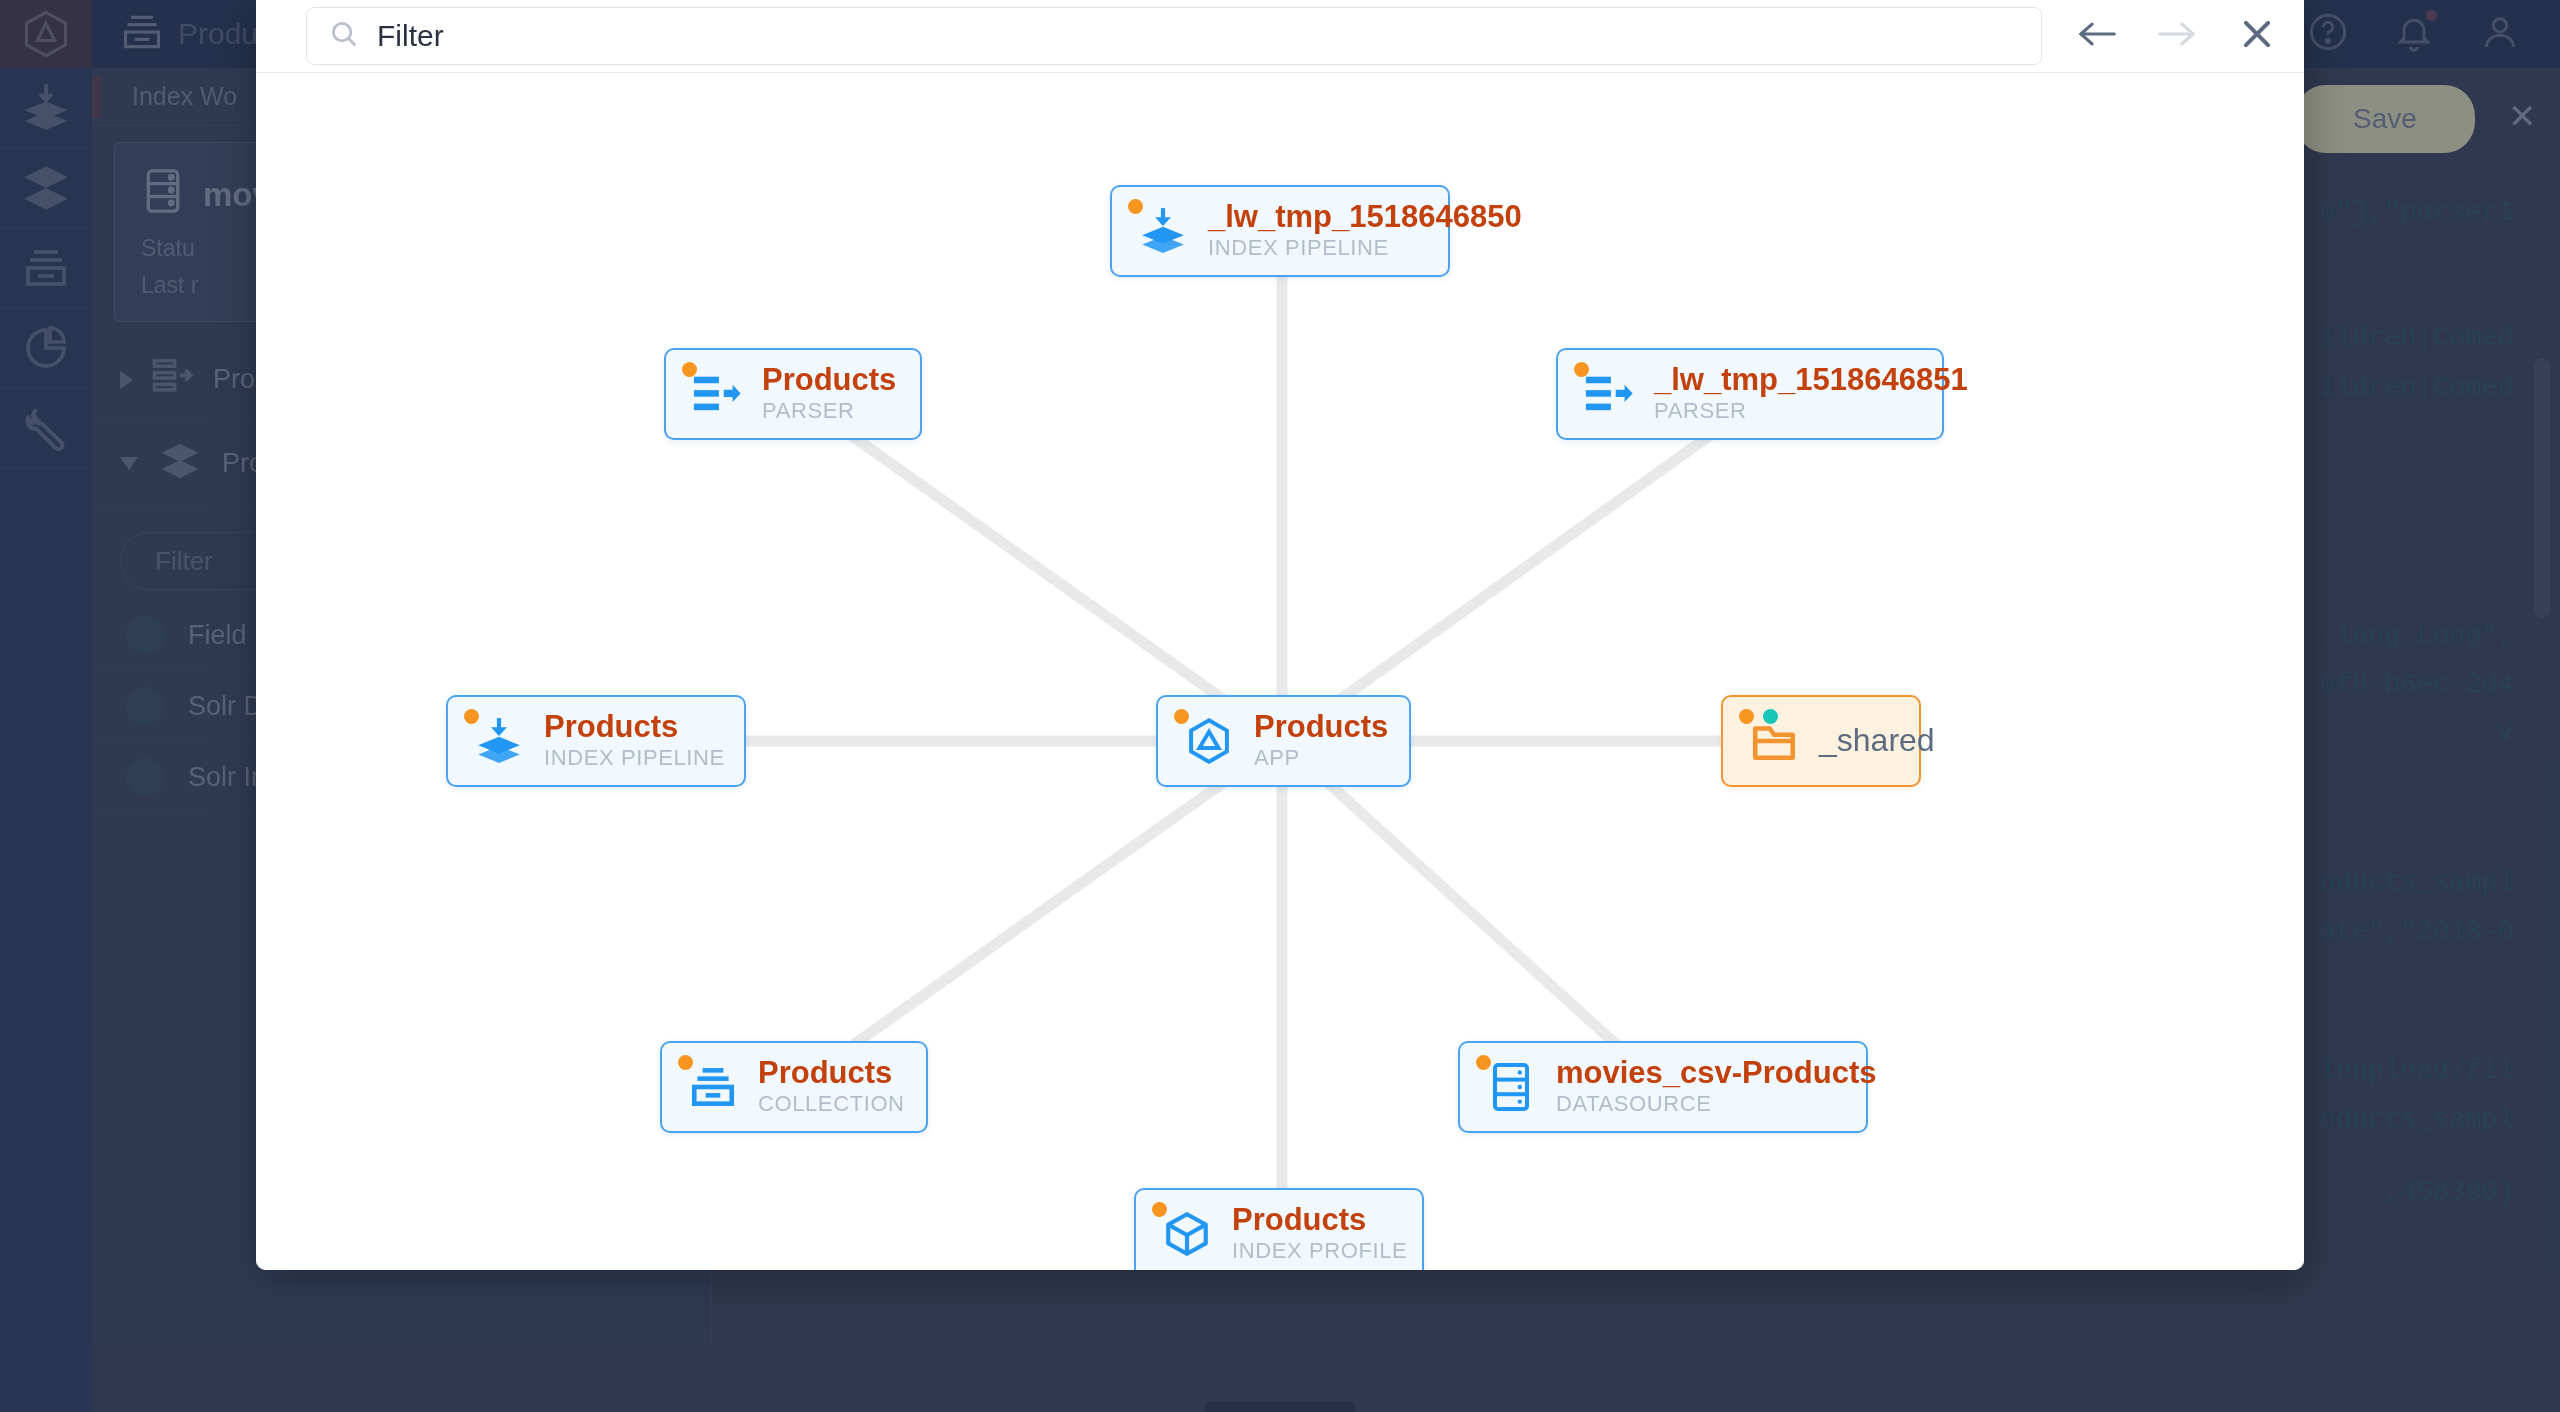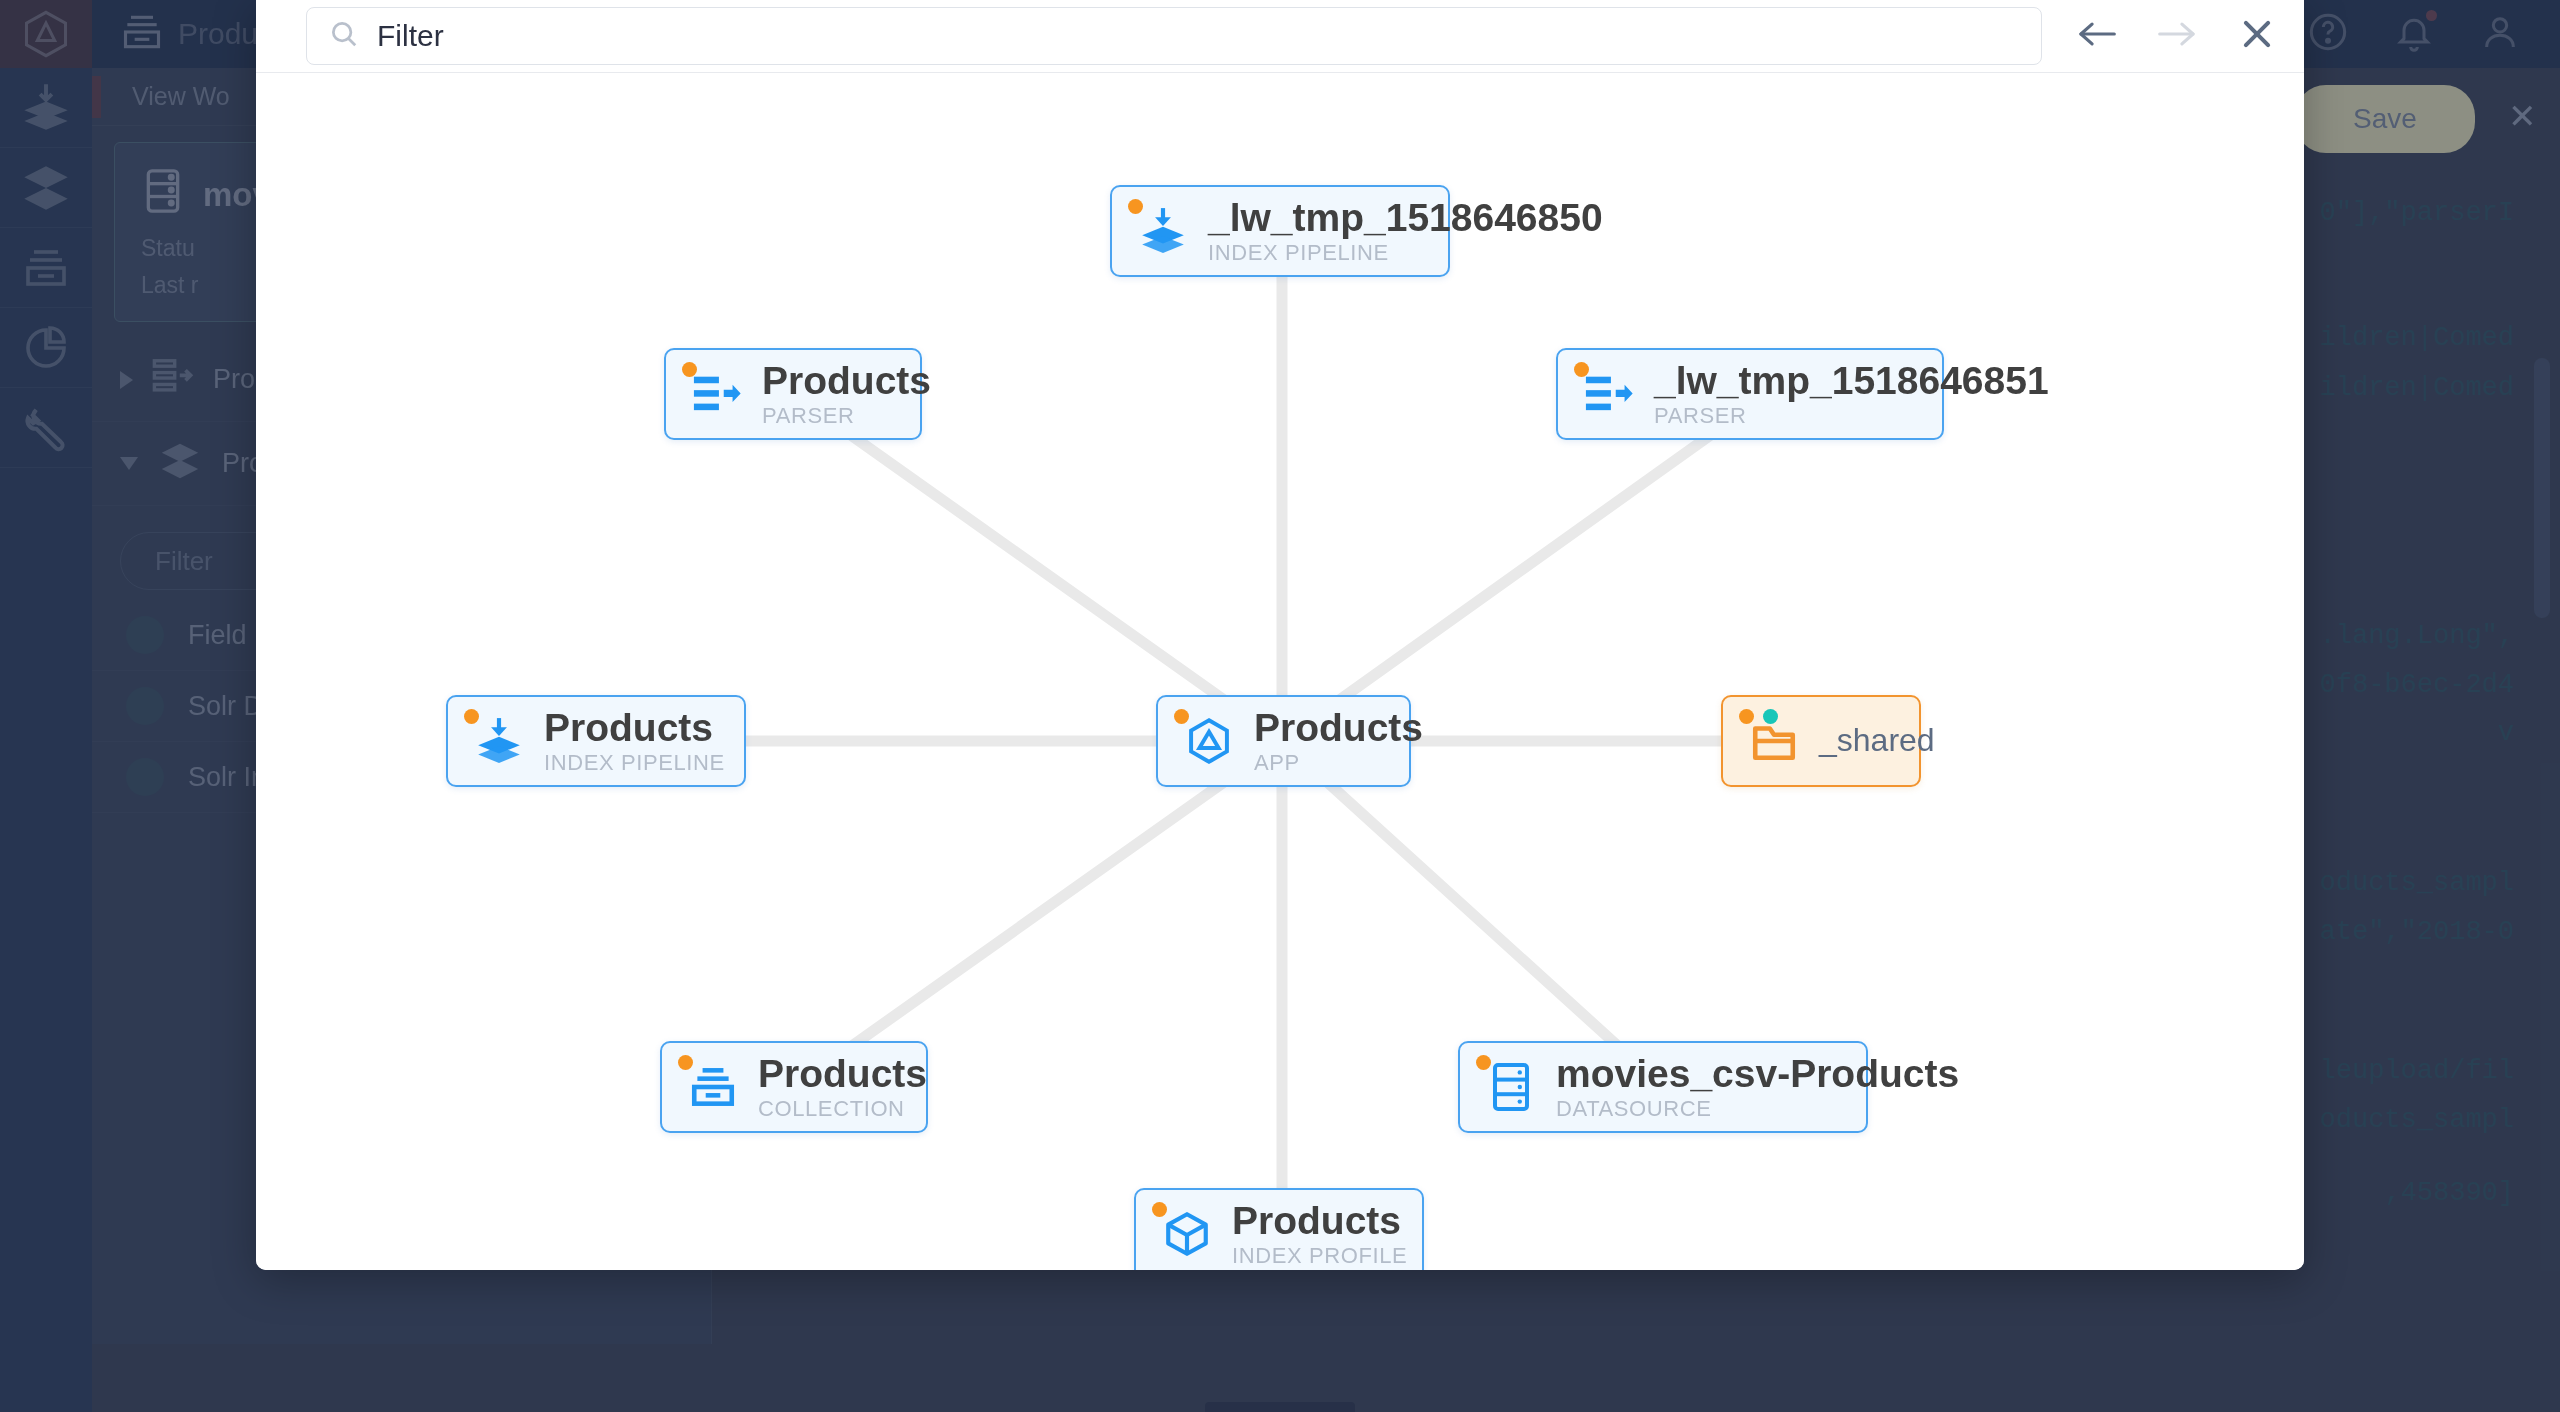--- a/index.html
+++ b/index.html
@@ -218,21 +218,21 @@
     display: flex; gap: 9px;
   }
   .dot { width: 15px; height: 15px; border-radius: 50%; }
   .dot.orange { background: #f79520; }
   .dot.teal { background: #18c6b8; }
   .node-icon {
     width: 58px; display: flex; align-items: center; justify-content: center;
     margin-right: 16px; flex: none;
   }
   .node-text { display: flex; flex-direction: column; justify-content: center; }
-  .node-title { font-size: 39px; font-weight: bold; color: #404040; line-height: 1.12; white-space: nowrap; }
+  .node-title { font-size: 31px; font-weight: bold; color: #c2410c; line-height: 1.12; white-space: nowrap; }
   .node-title.plain { font-weight: normal; color: #5c6b82; font-size: 32px; }
   .node-sub { font-size: 22px; color: #b3bcc9; letter-spacing: .6px; line-height: 1.2; white-space: nowrap; }
 </style>
 </head>
 <body>
 
 <div id="app-background">
 
   <div class="icon-rail">
     <div class="rail-logo">
@@ -305,21 +305,21 @@
         <svg width="40" height="40" viewBox="0 0 24 24" fill="none" stroke="#b9c2d3" stroke-width="1.8">
           <circle cx="12" cy="8" r="4"></circle>
             <path d="M4 21c0-4.4 3.6-7 8-7s8 2.6 8 7"></path>
         </svg>
       </span>
     </div>
   </div>
 
   <div class="bg-panel">
     <div class="panel-head">
-      <span class="panel-head-text">View Wo</span>
+      <span class="panel-head-text">Index Wo</span>
     </div>
     <div class="panel-card">
       <div class="panel-card-title">
         <span>
           <svg width="44" height="52" viewBox="0 0 24 28" fill="none" stroke="#c3cbdb" stroke-width="1.8">
             <rect x="4" y="3" width="16" height="22" rx="2"></rect>
             <line x1="4" y1="10" x2="20" y2="10"></line>
               <line x1="4" y1="17" x2="20" y2="17"></line>
             <circle cx="16.5" cy="6.5" r="1" fill="#c3cbdb"></circle>
               <circle cx="16.5" cy="13.5" r="1" fill="#c3cbdb"></circle>

